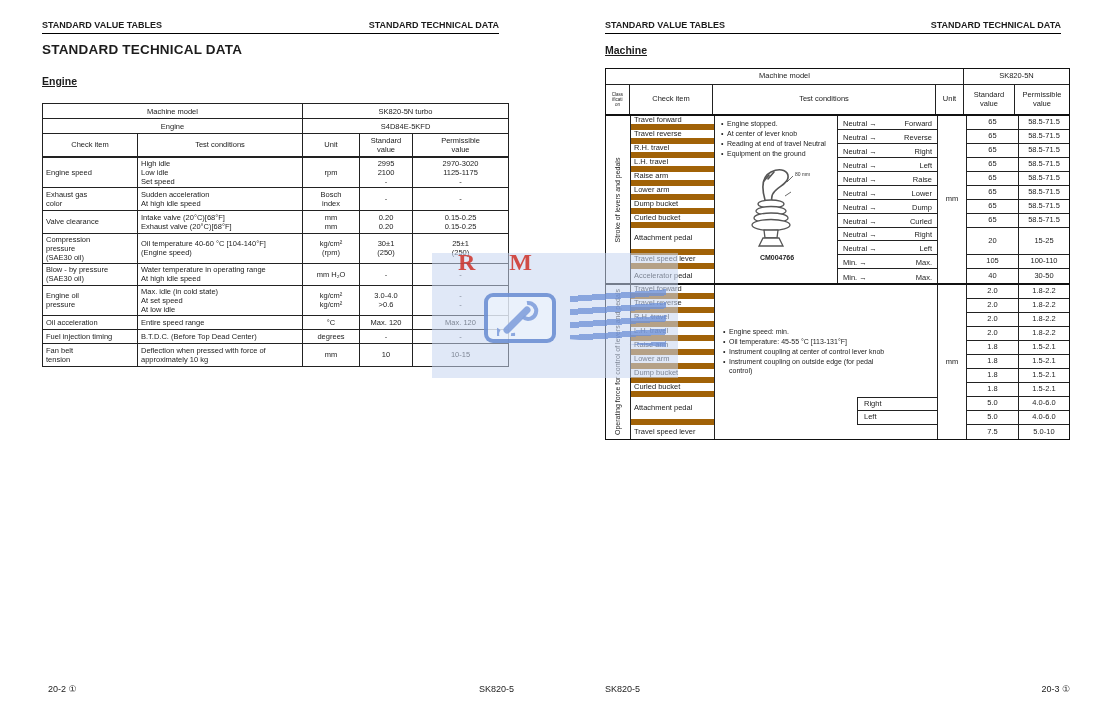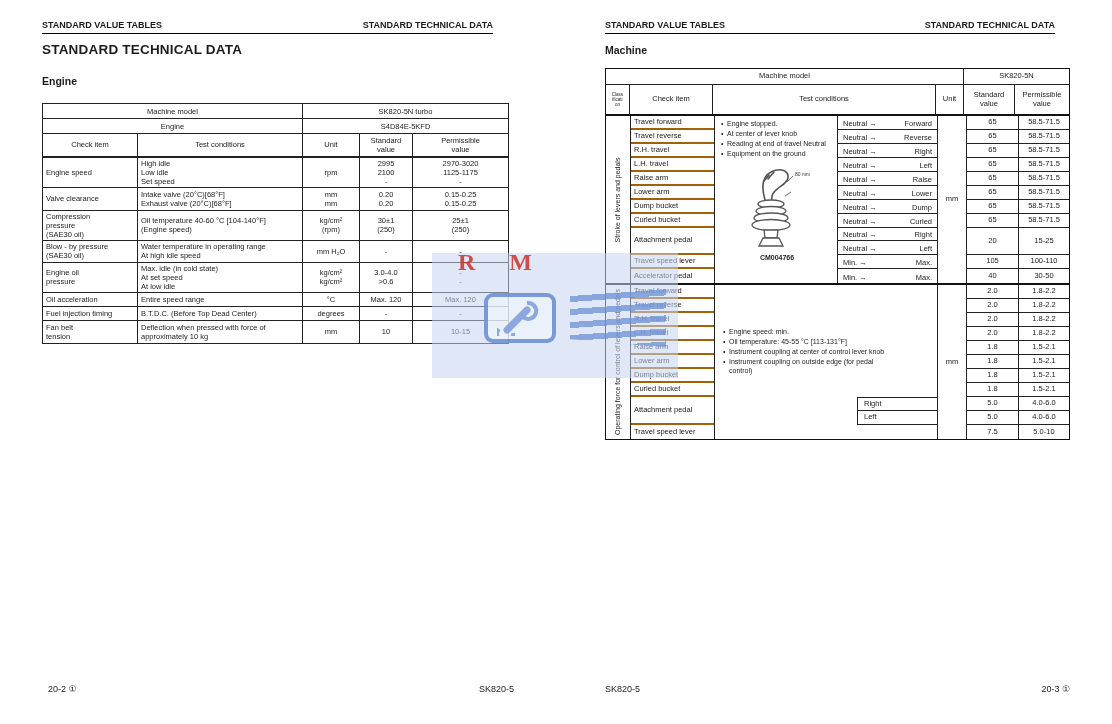--- a/index.html
+++ b/index.html
@@ -1,24 +1,24 @@
 <!DOCTYPE html>
 <html><head>
 <meta charset="utf-8">
 <style>
   html,body{margin:0;padding:0;}
   body{width:1112px;height:724px;background:#ffffff;position:relative;overflow:hidden;
        font-family:"Liberation Sans",sans-serif;color:#1c1c1c;}
   .page{position:absolute;top:20px;height:680px;}
   #pageL{left:42px;width:466px;}
   #pageR{left:605px;width:465px;}
-  .runhead{position:absolute;top:0;left:0;right:15px;display:flex;justify-content:space-between;
+  .runhead{position:absolute;top:0;left:0;right:9px;display:flex;justify-content:space-between;
            border-bottom:1.5px solid #000;padding-bottom:3px;font-weight:bold;font-size:9px;}
   .doctitle{position:absolute;top:22px;left:0;font-size:13.5px;font-weight:bold;letter-spacing:.2px;}
-  .sectitle{position:absolute;left:0;font-size:10.5px;font-weight:bold;}
+  .sectitle{position:absolute;left:0;font-size:10.5px;font-weight:bold;text-decoration:underline;}
   #pageL .sectitle{top:55px;}
   #pageR .sectitle{top:24px;}
 
   
   table.et{position:absolute;top:83px;left:0;border-collapse:collapse;table-layout:fixed;
            width:466px;font-size:7.5px;line-height:1.2;border:1.5px solid #000;}
   .et td{border:1px solid #222;padding:1px 3px;vertical-align:middle;}
   .et tr.head td{border-bottom-width:2px;}
   .et .c{text-align:center;}
   .ml{white-space:pre-line;}
@@ -27,21 +27,21 @@
   .mt{position:absolute;top:48px;left:0;width:465px;border:1.5px solid #111;
       font-size:7.5px;line-height:1.15;box-sizing:border-box;background:#fff;}
   .fr{display:flex;}
   .bb1{border-bottom:1px solid #222;}
   .bb2{border-bottom:2px solid #111;}
   .br{border-right:1px solid #222;}
   .cell{box-sizing:border-box;display:flex;align-items:center;justify-content:center;
         text-align:center;}
   .h13{height:13px;}.h14{height:14px;}.h27{height:27px;}.h28{height:28px;}
   .ck{box-sizing:border-box;display:flex;align-items:center;padding-left:3px;
-      border-bottom:2px solid #a16207;}
+      border-bottom:6px solid #a16207;}
   .vc{box-sizing:border-box;display:flex;align-items:center;justify-content:center;
       border-bottom:1px solid #222;text-align:center;}
   .nb{border-bottom:none !important;}
   .grp{box-sizing:border-box;}
   .cond{position:relative;box-sizing:border-box;}
   .subcol{position:absolute;right:0;top:0;bottom:0;width:100px;border-left:1px solid #222;
           display:flex;flex-direction:column;box-sizing:border-box;}
   .sb{box-sizing:border-box;display:flex;justify-content:space-between;align-items:flex-end;
       padding:0 5px;border-bottom:1px solid #222;}
   .subwrap2{position:absolute;right:0;top:112px;width:80px;border-left:1px solid #222;
@@ -119,20 +119,30 @@
       <td class="ml">High idle
 Low idle
 Set speed</td>
       <td class="c ml">rpm</td>
       <td class="c ml">2995
 2100
 -</td>
       <td class="c ml">2970-3020
 1125-1175
 -</td>
+    </tr>
+    <tr style="height:23px">
+      <td class="ml">Exhaust gas
+color</td>
+      <td class="ml">Sudden acceleration
+At high idle speed</td>
+      <td class="c ml">Bosch
+index</td>
+      <td class="c ml">-</td>
+      <td class="c ml">-</td>
     </tr>
     <tr style="height:23px">
       <td class="ml">Valve clearance</td>
       <td class="ml">Intake valve (20°C)[68°F]
 Exhaust valve (20°C)[68°F]</td>
       <td class="c ml">mm
 mm</td>
       <td class="c ml">0.20
 0.20</td>
       <td class="c ml">0.15-0.25

